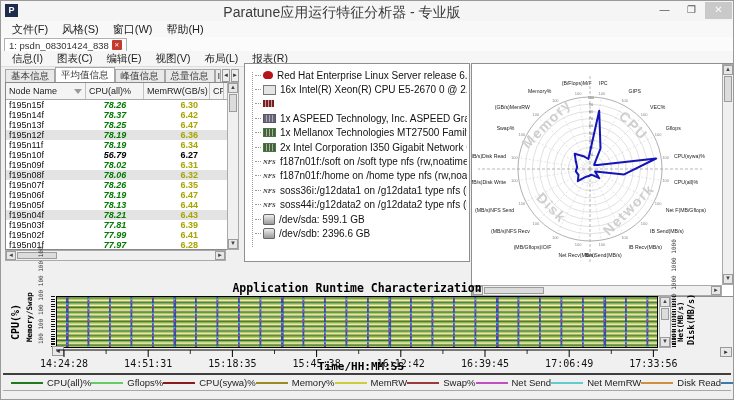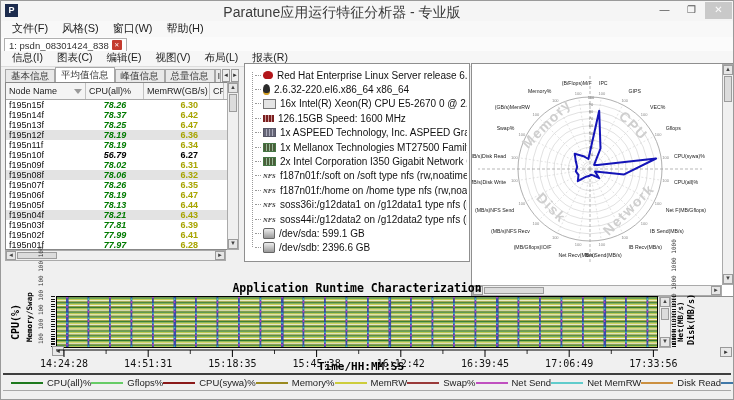--- a/index.html
+++ b/index.html
@@ -7,21 +7,21 @@
        font-family:"Liberation Sans",sans-serif;overflow:hidden;box-sizing:border-box;}
   
   .titlebar{position:absolute;left:0;top:0;right:0;height:20px;background:#f5f5f5;border-bottom:1px solid #e3e3e3;}
   .appicon{position:absolute;left:4px;top:3px;width:13px;height:13px;background:#1d2c4e;color:#fff;
            font-size:9px;line-height:13px;text-align:center;font-weight:bold;}
   .wtitle{position:absolute;left:40px;right:90px;top:3px;text-align:center;font-size:14px;color:#3a3a3a;white-space:nowrap;}
   .winbtns{position:absolute;right:1px;top:1px;display:flex;}
   .wbtn{width:27px;height:17px;text-align:center;line-height:15px;font-size:10px;color:#555;}
   .wbtn.close{background:#c9c9c9;color:#fafafa;}
   
-  .menubar{position:absolute;left:0;right:0;background:#f8f8f8;color:#222;display:flex;padding-left:4px;}
+  .menubar{position:absolute;left:0;right:0;background:#f8f8f8;color:#222;display:flex;align-items:center;padding-left:4px;}
   #menubar1{top:20px;height:16px;font-size:11px;border-bottom:1px solid #ececec;}
   #menubar2{top:50px;height:15px;font-size:10.5px;border-bottom:1px solid #dcdcdc;background:#f6f6f6;}
   .menuitem{padding:0 7px;white-space:nowrap;}
   .tabbar{position:absolute;top:36px;left:0;right:0;height:14px;background:#fbfbfb;border-bottom:1px solid #e0e0e0;}
   .doctab{position:absolute;left:3px;top:1px;height:12px;background:#fff;border:1px solid #b0b0b0;
           font-size:9.5px;padding:0 4px;display:flex;align-items:center;gap:3px;color:#333;}
   .tabclose{width:10px;height:10px;background:#c43b2e;color:#fff;font-size:6px;line-height:10px;text-align:center;border-radius:1px;}
   
   .lpanel{position:absolute;left:2px;top:66px;width:236px;height:194px;}
   .ltabs{position:absolute;left:2px;top:0;right:0;height:15px;display:flex;align-items:flex-end;}
@@ -229,32 +229,26 @@
   <div class="mpanel">
     <div class="mlist" id="mlist">
         <span class="guide"></span>
         <div class="mitem">
           <span class="dash"></span>
           <span class="ic redhat-icon"></span>
           <span>Red Hat Enterprise Linux Server release 6.2 (San</span>
         </div>
         <div class="mitem">
           <span class="dash"></span>
-          <span class="ic linux-kernel-icon"></span>
-          <span>2.6.32-220.el6.x86_64 x86_64</span>
-        </div>
-        <div class="mitem">
-          <span class="dash"></span>
           <span class="ic cpu-icon"></span>
           <span>16x Intel(R) Xeon(R) CPU E5-2670 0 @ 2.60GHz</span>
         </div>
         <div class="mitem">
           <span class="dash"></span>
           <span class="ic memory-icon"></span>
-          <span>126.15GB Speed: 1600 MHz</span>
         </div>
         <div class="mitem">
           <span class="dash"></span>
           <span class="ic gpu-card-icon"></span>
           <span>1x ASPEED Technology, Inc. ASPEED Graphics Fa</span>
         </div>
         <div class="mitem">
           <span class="dash"></span>
           <span class="ic network-card-icon"></span>
           <span>1x Mellanox Technologies MT27500 Family [Con</span>

